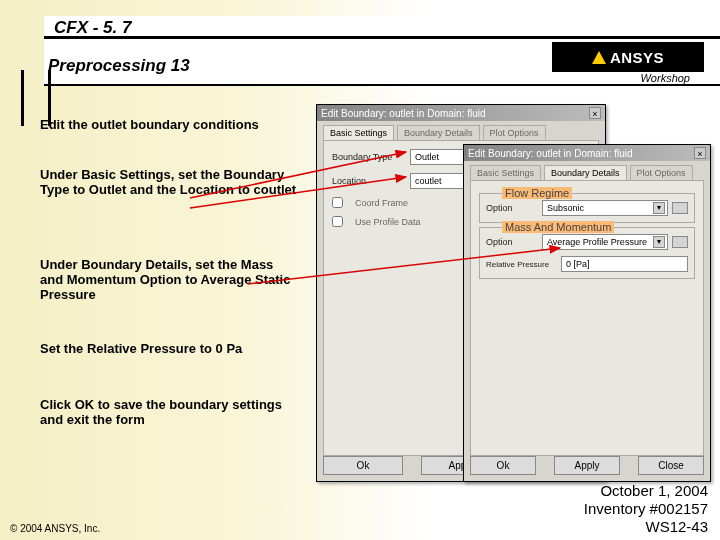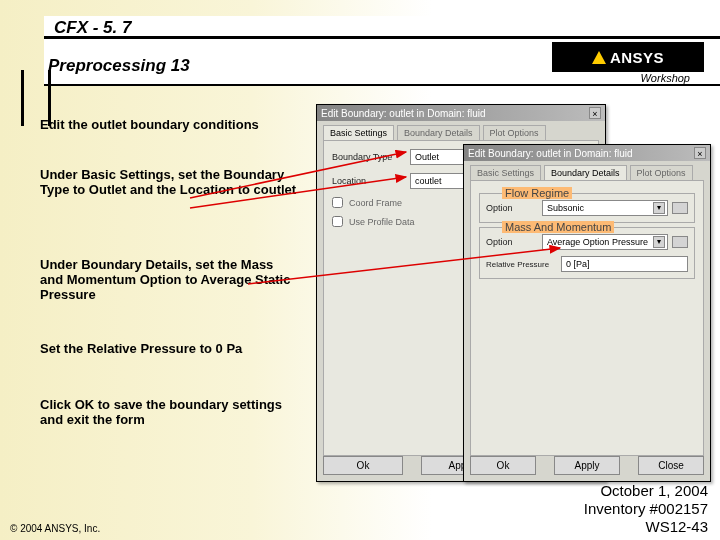--- a/index.html
+++ b/index.html
@@ -26,21 +26,21 @@
   .titlebar .x { width: 12px; height: 12px; background: #ccc; color: #000; text-align: center; font-size: 9px; line-height: 12px; border: 1px solid #888; }
   .tabs { display: flex; gap: 3px; padding: 4px 6px 0 6px; }
   .tab { background: #e8e8e0; border: 1px solid #aaa; border-bottom: none; padding: 2px 6px; font-size: 9px; }
   .tab.inactive { background: #d6d6ce; color: #666; }
   .panel { margin: 0 6px 6px 6px; background: #e8e8e0; border: 1px solid #aaa; padding: 8px; }
   .row { display: flex; align-items: center; margin-bottom: 8px; gap: 6px; }
   .lbl { width: 72px; font-size: 9px; color: #222; }
   .dd { flex: 1; background: #fff; border: 1px solid #888; height: 16px; display: flex; align-items: center; justify-content: space-between; padding: 0 2px 0 4px; font-size: 9px; }
   .dd .arrow { width: 12px; height: 12px; background: #d4d4d4; border: 1px solid #888; text-align: center; line-height: 10px; font-size: 8px; }
   .sq { width: 14px; height: 14px; background: #d4d4d4; border: 1px solid #888; text-align: center; line-height: 12px; font-size: 9px; }
-  .chk { display: flex; align-items: center; gap: 6px; font-size: 9px; color: #666; }
+  .chk { display: flex; align-items: center; gap: 12px; font-size: 9px; color: #666; }
   .chk input { width: 11px; height: 11px; }
   .group { border: 1px solid #aaa; margin: 4px 0; padding: 6px; position: relative; }
   .group-title { position: absolute; top: -7px; left: 22px; background: #fdba74; padding: 0 3px; font-size: 11px; color: #444; }
   .btnrow { position: absolute; bottom: 6px; left: 6px; right: 6px; display: flex; gap: 18px; }
   .btn { flex: 1; background: #dcdcdc; border: 1px solid #888; padding: 3px 0; font-size: 10px; text-align: center; cursor: pointer; }
   .sidebtn { width: 16px; height: 12px; background: #d4d4d4; border: 1px solid #888; }
   svg.arrows { position: absolute; top: 0; left: 0; pointer-events: none; }
 </style>
 </head>
 <body>
@@ -134,21 +134,21 @@
           </div>
           <div class="sidebtn"></div>
         </div>
       </div>
       <div class="group">
         <div class="group-title">Mass And Momentum</div>
         <div style="display:flex;align-items:center;gap:4px;margin-bottom:6px">
           <div class="row" style="margin:0;flex:1">
             <div class="lbl" style="width:50px">Option</div>
             <div class="dd">
-              <span>Average Option Pressure</span>
+              <span>Average Profile Pressure</span>
               <span class="arrow">▾</span>
             </div>
           </div>
           <div class="sidebtn"></div>
         </div>
         <div class="row" style="margin:0">
           <div class="lbl" style="width:78px;font-size:8px">Relative Pressure</div>
           <input class="dd" style="font-size: 9px; padding: 0px 4px;" value="0 [Pa]">
         </div>
       </div>

